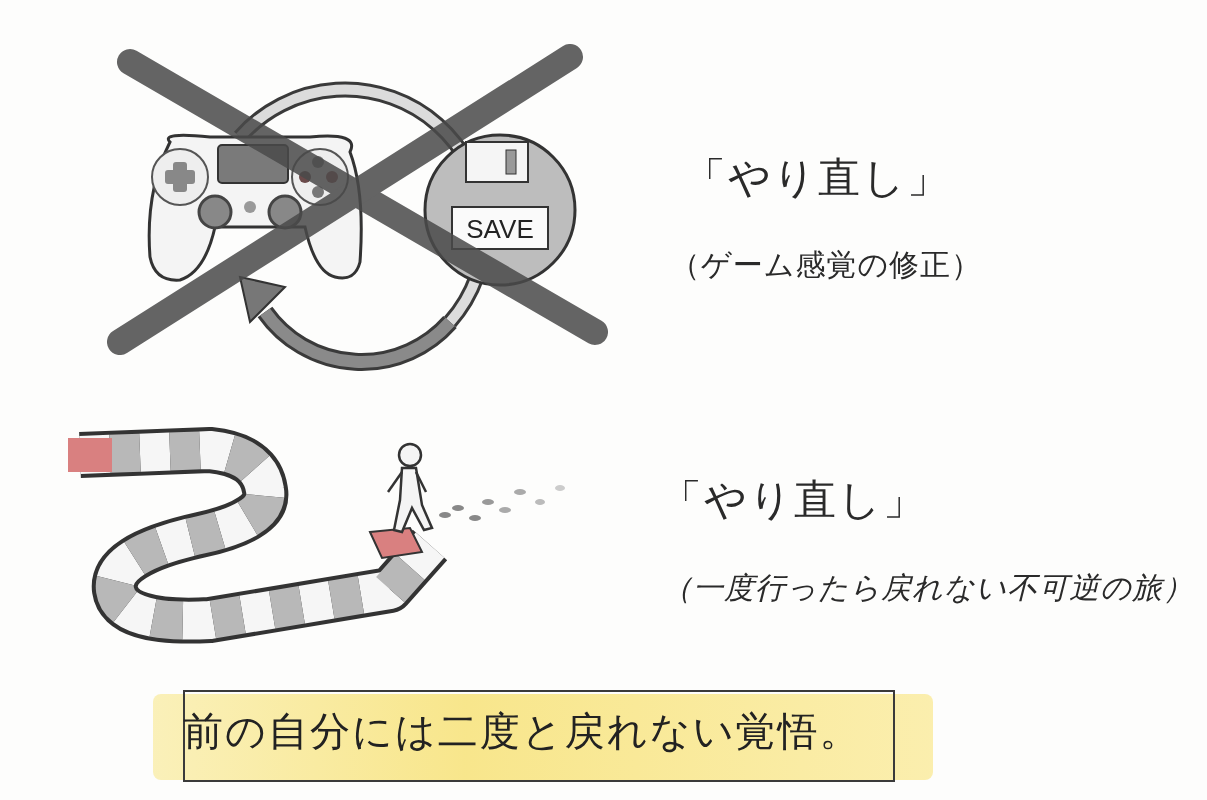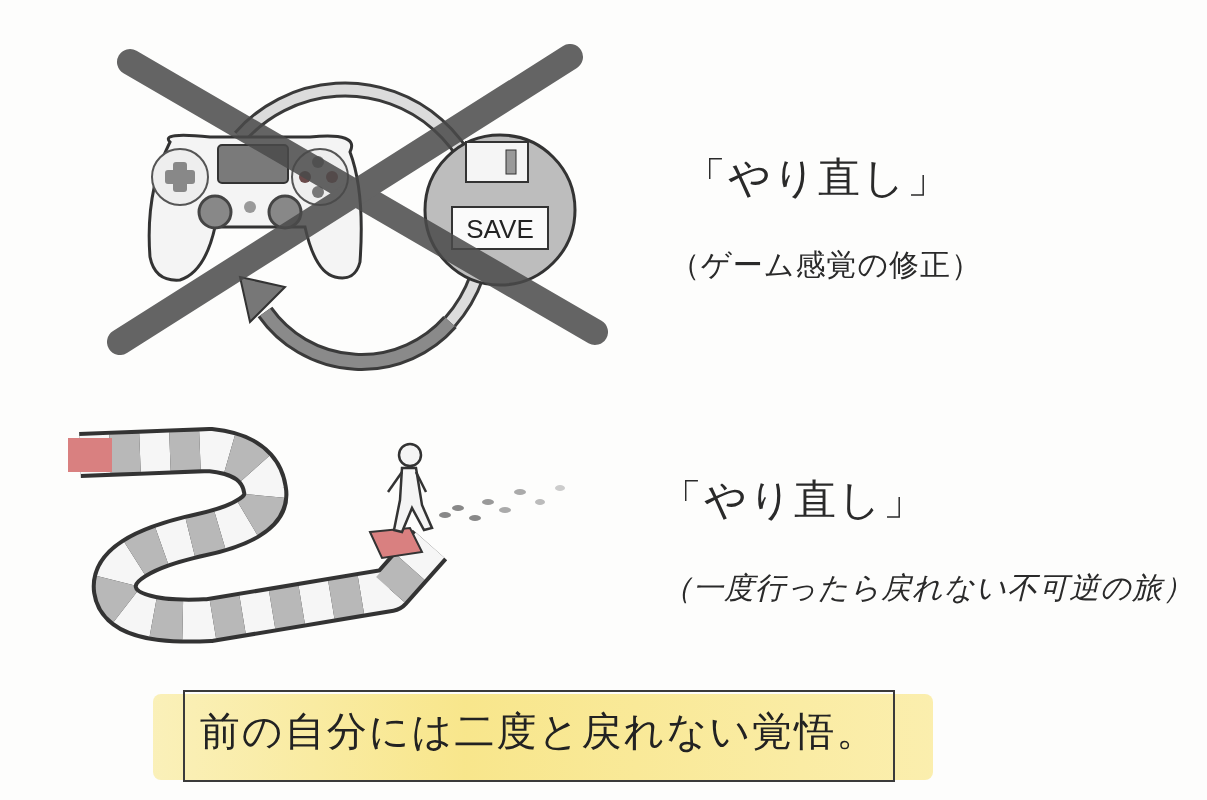--- a/index.html
+++ b/index.html
@@ -5,21 +5,21 @@
   html, body { margin:0; padding:0; }
   body { width:1207px; height:800px; background:#fdfdfc; position:relative; overflow:hidden;
          font-family:"DejaVu Sans", sans-serif; color:#2b2b2b; }
   .abs { position:absolute; }
   .title { font-size:42px; letter-spacing:2px; color:#2a2a2a; }
   .sub { font-size:30px; letter-spacing:1px; color:#2a2a2a;margin-top:30px; }
   #banner { left:183px; top:690px; width:712px; height:92px; }
   #banner .hl { position:absolute; left:-30px; top:4px; width:780px; height:86px;
        background:linear-gradient(90deg, rgba(248,230,130,0.55), rgba(247,226,120,0.85) 40%, rgba(250,232,140,0.7)); border-radius:8px; }
   #banner .box { position:absolute; left:0; top:0; width:708px; height:88px; border:2.5px solid #3a3a3a; }
-  #banner .txt { position:absolute; left:0; right:0; top:14px; text-align:center; font-size:40px; letter-spacing:2px; color:#222; }
+  #banner .txt { position:absolute; left:0; right:0; top:14px; text-align:left; font-size:40px; letter-spacing:2px; color:#222; }
 </style>
 </head>
 <body>
 
 <div class="abs" style="left:100px;top:32px;width:520px;height:340px;">
   <svg width="520" height="340" viewBox="0 0 520 340">
 
     <path d="M140,105 A118,118 0 1 1 350,290" fill="none" stroke="#3a3a3a" stroke-width="16"></path>
     <path d="M140,105 A118,118 0 1 1 350,290" fill="none" stroke="#dcdcdc" stroke-width="10"></path>
     <path d="M350,290 A118,118 0 0 1 165,280" fill="none" stroke="#3a3a3a" stroke-width="18"></path>

